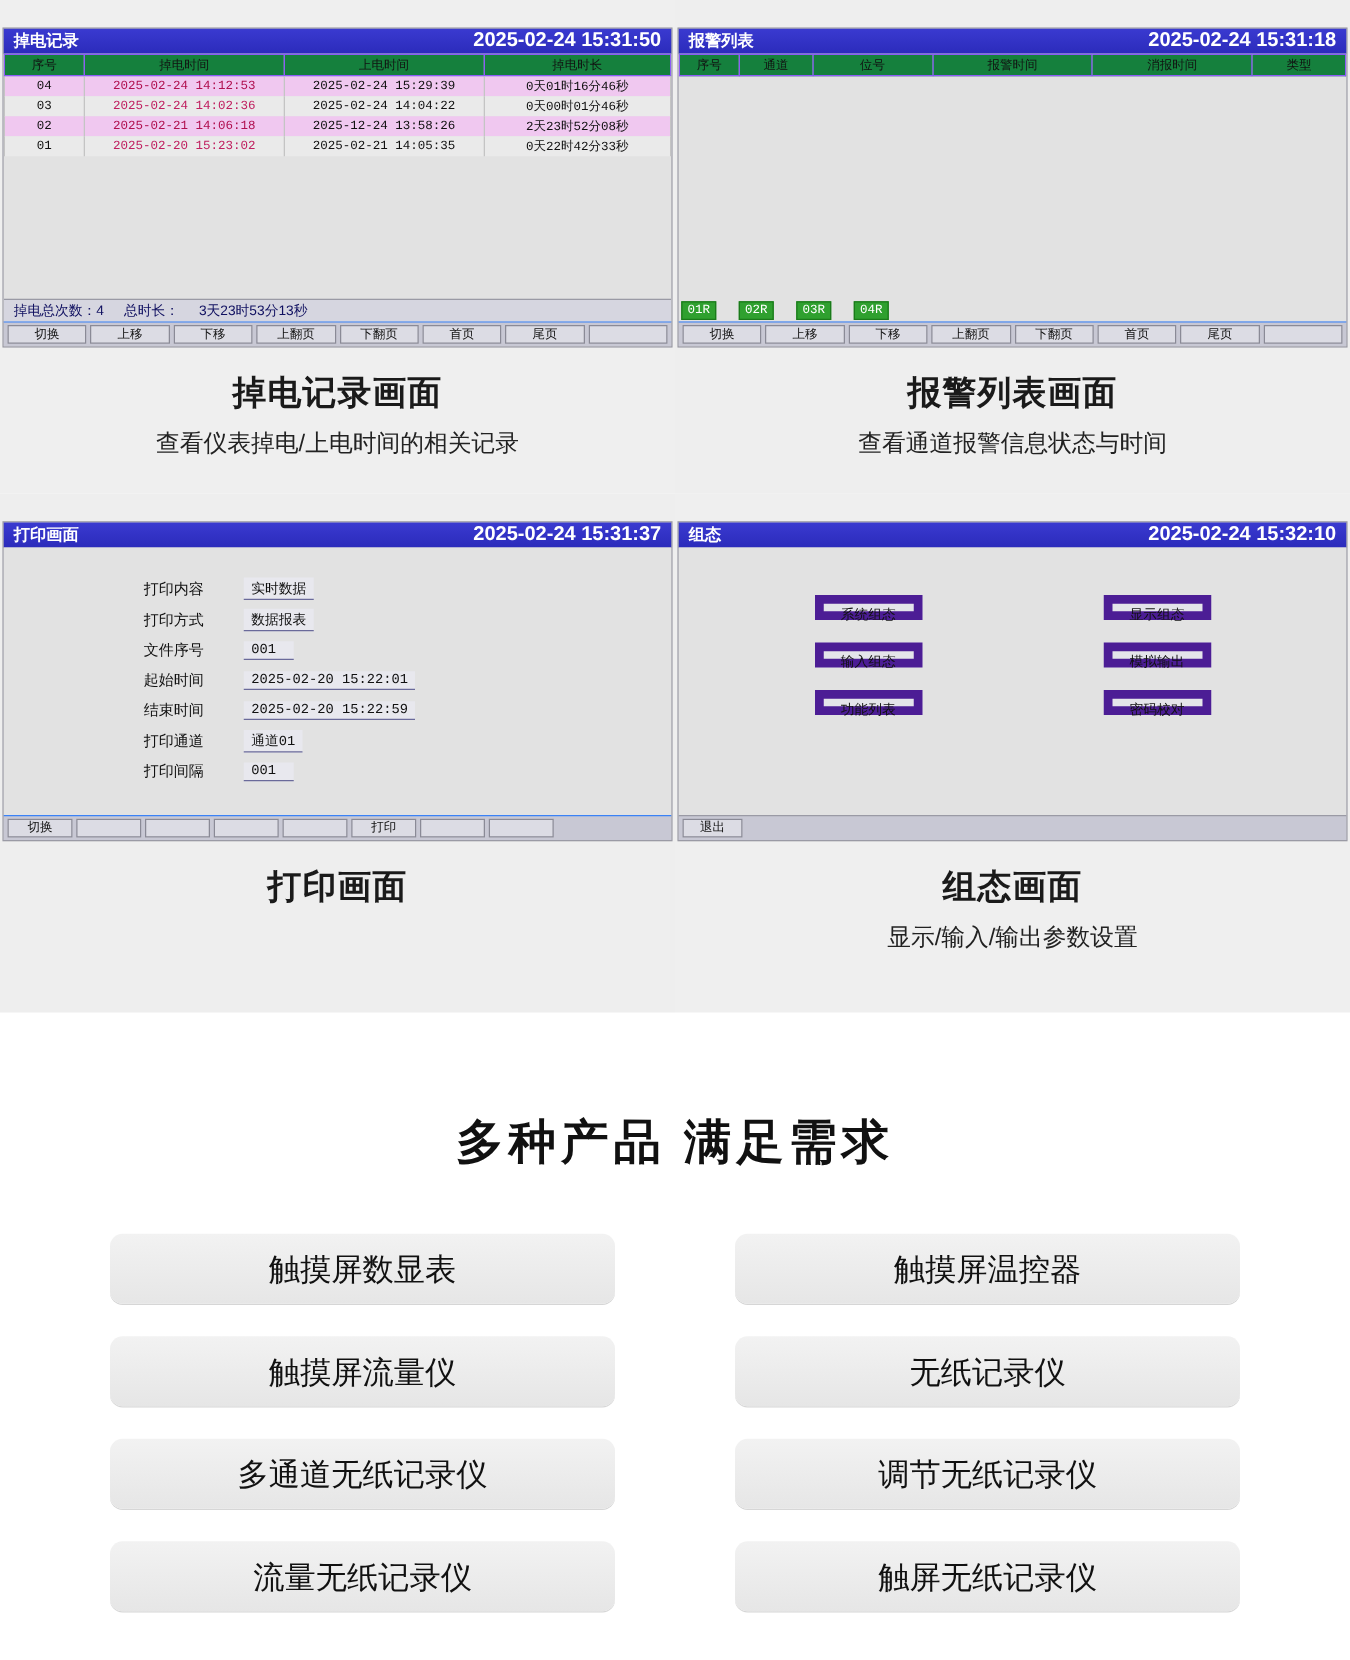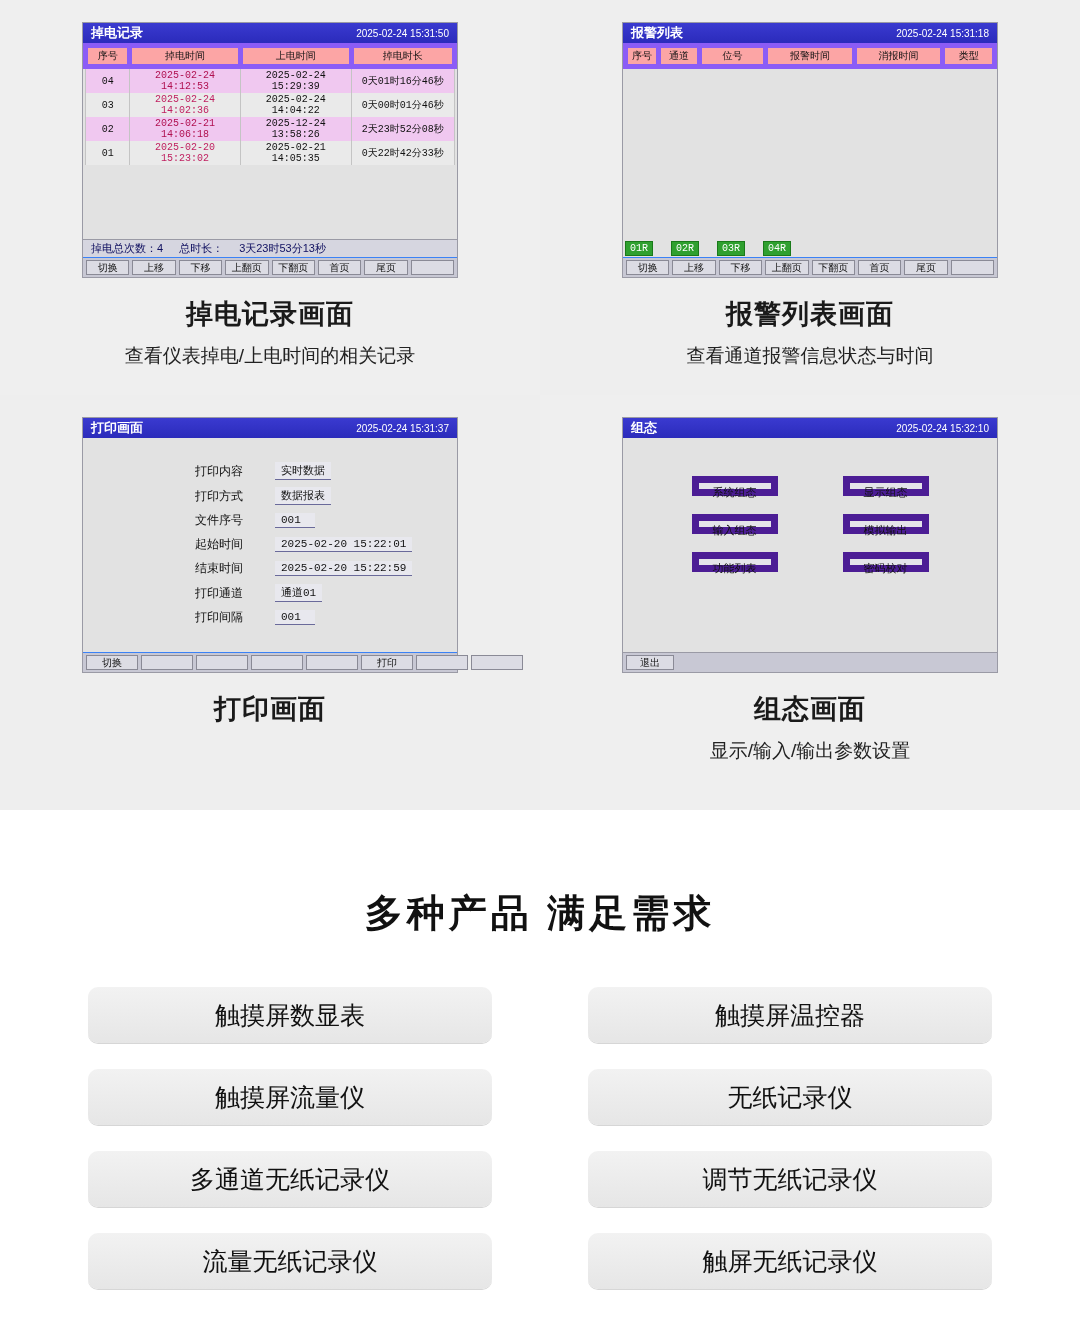--- a/index.html
+++ b/index.html
@@ -25,55 +25,55 @@
     background: #efefef;
     padding: 22px 0 0 0;
     display: flex;
     flex-direction: column;
     align-items: center;
   }
   .panel.alt { background: #eeeeee; }
 
   
   .screen {
-    width: 376px;
+    width: 536px;
     height: 256px;
     background: #d8d8d8;
     border: 1px solid #9a9aa5;
     display: flex;
     flex-direction: column;
     font-size: 11px;
     color: #111;
     position: relative;
   }
   .screen-title {
     height: 20px;
     background: linear-gradient(to bottom, #3a3ad0, #2b2bbb);
     color: #ffffff;
     display: flex;
     align-items: center;
     justify-content: space-between;
     padding: 0 8px;
     font-size: 13px;
     font-weight: bold;
   }
-  .screen-title .clock { font-size: 10px; font-weight: normal; }
+  .screen-title .clock { font-size: 16px; font-weight: bold; }
 
   .screen-body {
     flex: 1;
     background: #e2e2e2;
     position: relative;
     overflow: hidden;
   }
 
   
   table.sc { width: 100%; border-collapse: collapse; font-size: 10px; }
   table.sc th {
-    background: #fca5a5;
-    border: 5px solid #8b5cf6;
+    background: #15803d;
+    border: 1px solid #8b5cf6;
     font-weight: normal;
     height: 14px;
     font-size: 10px;
   }
   table.sc td {
     border-left: 1px solid #c4c4c4;
     border-right: 1px solid #c4c4c4;
     height: 13px;
     text-align: center;
     font-size: 10px;

